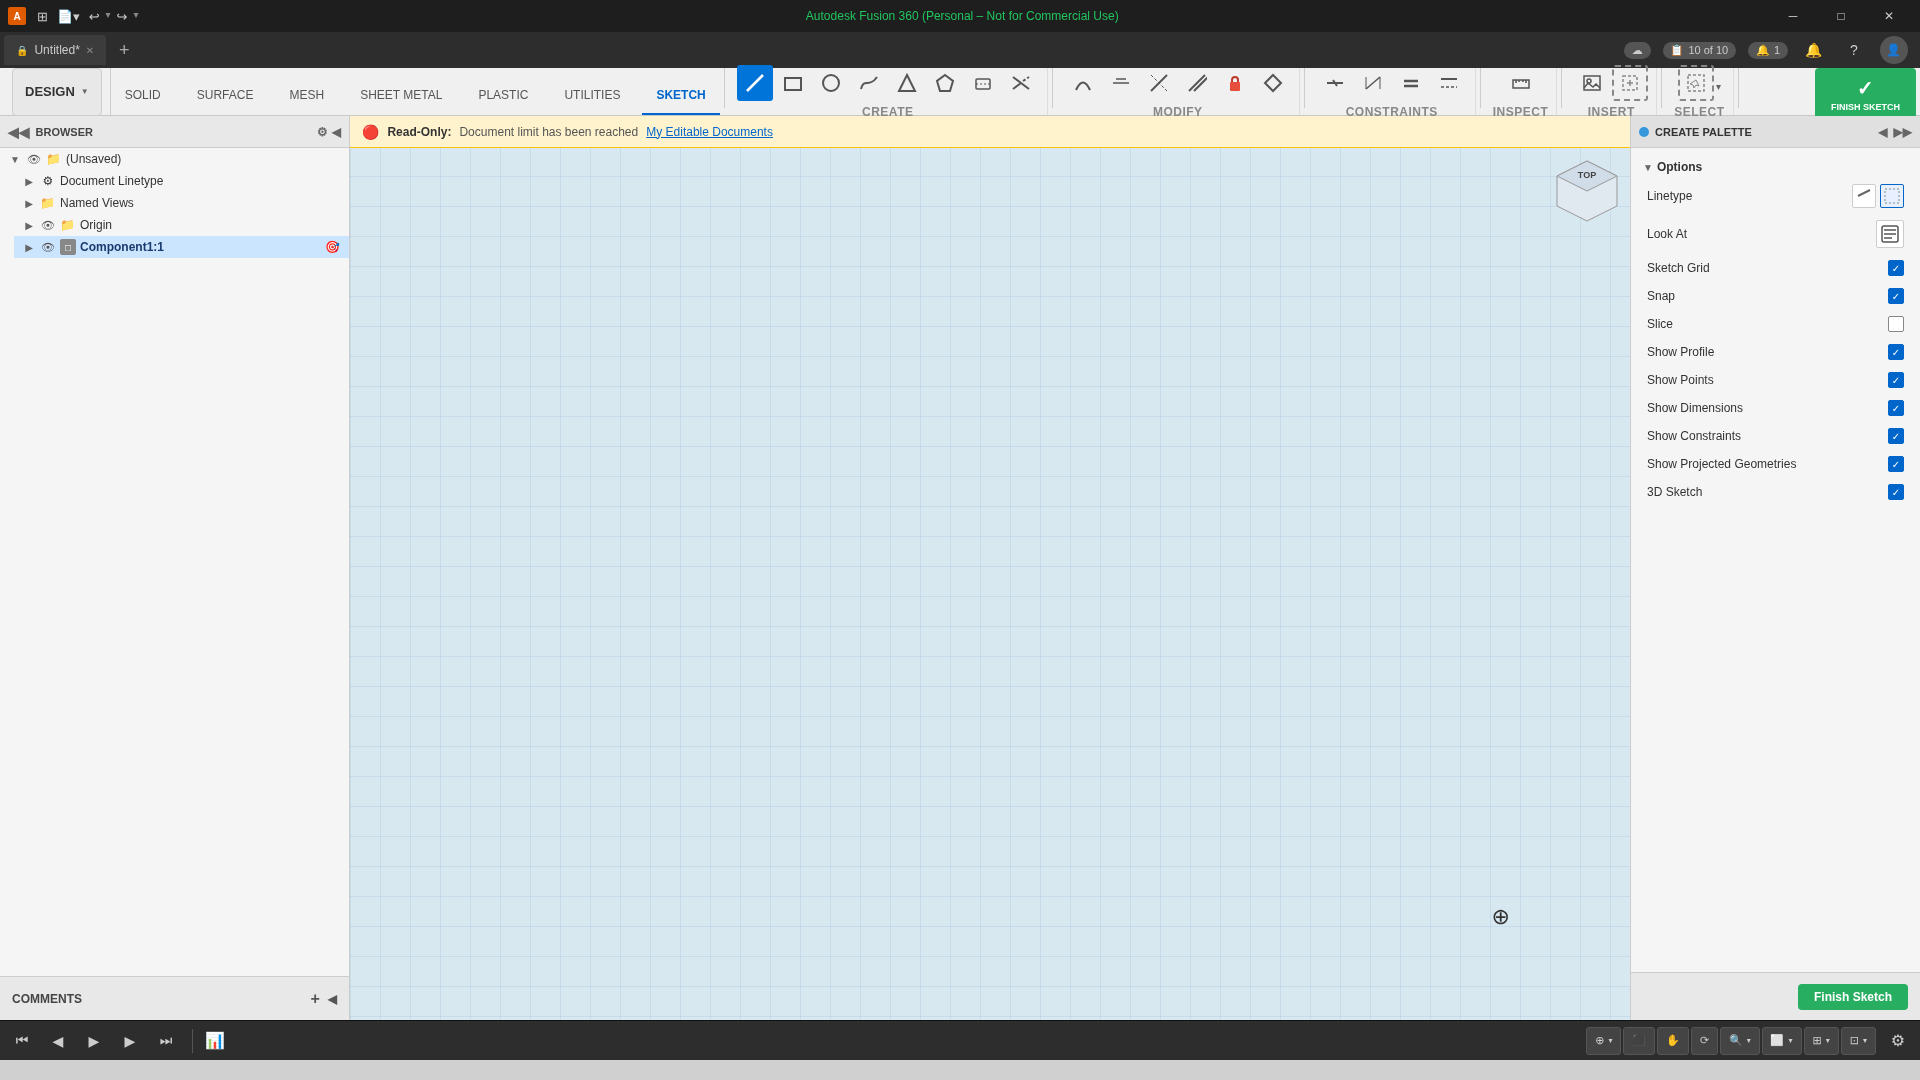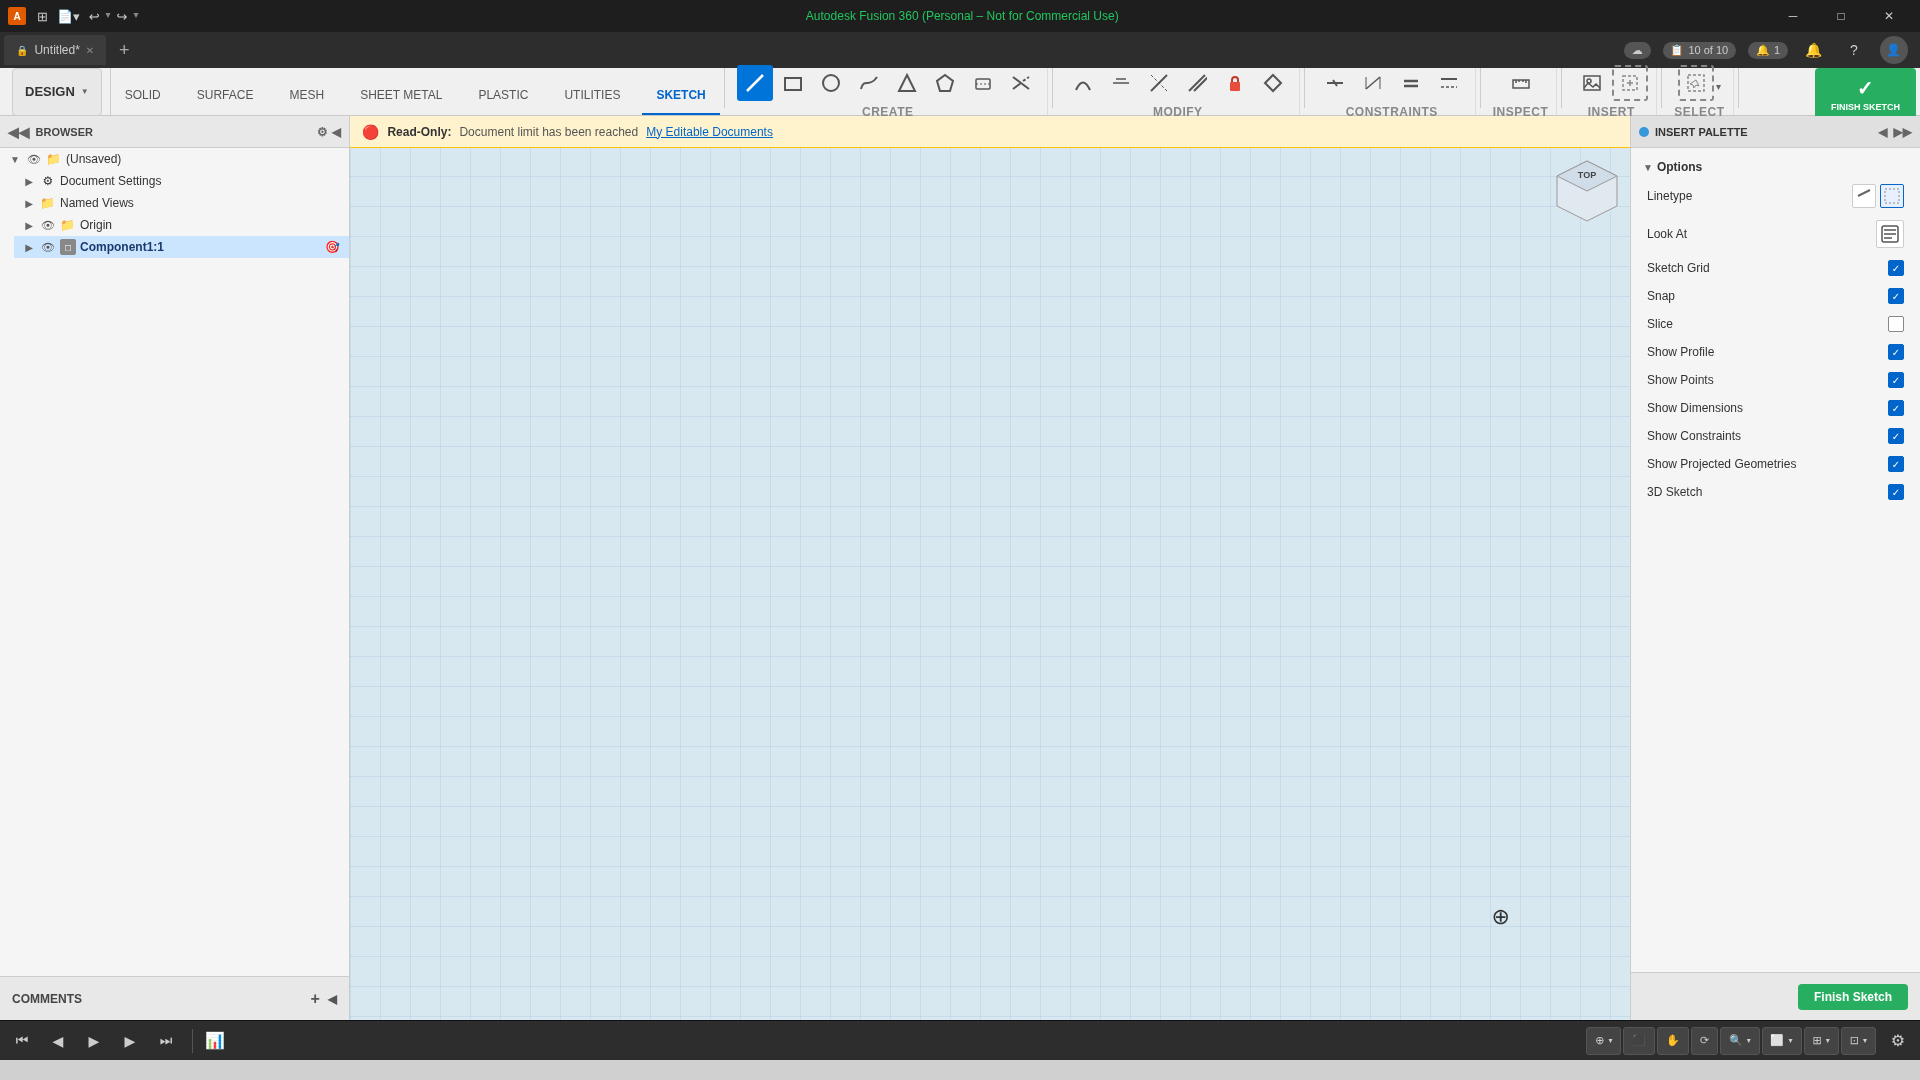--- a/index.html
+++ b/index.html
@@ -735,21 +735,21 @@
     <div class="tree-item">
       <span class="tree-expand">▼</span>
       <span class="tree-icon eye-icon">👁</span>
       <span class="tree-icon">📁</span>
       <span class="tree-label">(Unsaved)</span>
     </div>
 
     <div class="tree-item tree-indent-1">
       <span class="tree-expand">▶</span>
       <span class="tree-icon">⚙</span>
-      <span class="tree-label">Document Settings</span>
+      <span class="tree-label">Document Linetype</span>
     </div>
 
     <div class="tree-item tree-indent-1">
       <span class="tree-expand">▶</span>
       <span class="tree-icon">📁</span>
       <span class="tree-label">Named Views</span>
     </div>
 
     <div class="tree-item tree-indent-1">
       <span class="tree-expand">▶</span>
@@ -829,21 +829,21 @@
         <text x="35" y="22" text-anchor="middle" font-size="9" font-weight="bold" fill="#444" font-family="Arial">TOP</text>
       </svg>
     </div>
 
     <div style="position:absolute;bottom:90px;right:120px;color:#333;font-size:22px;font-weight:300;z-index:5;">⊕</div>
   </div>
 
   <div id="right-panel">
     <div id="palette-header">
       <span class="palette-dot"></span>
-      <span class="palette-title">INSERT PALETTE</span>
+      <span class="palette-title">CREATE PALETTE</span>
       <span class="palette-collapse">◀</span>
       <span class="palette-expand-right">▶▶</span>
     </div>
 
     <div id="palette-content">
 
       <div class="palette-section-header">
         <span class="palette-section-arrow">▼</span>
         <span>Options</span>
       </div>

